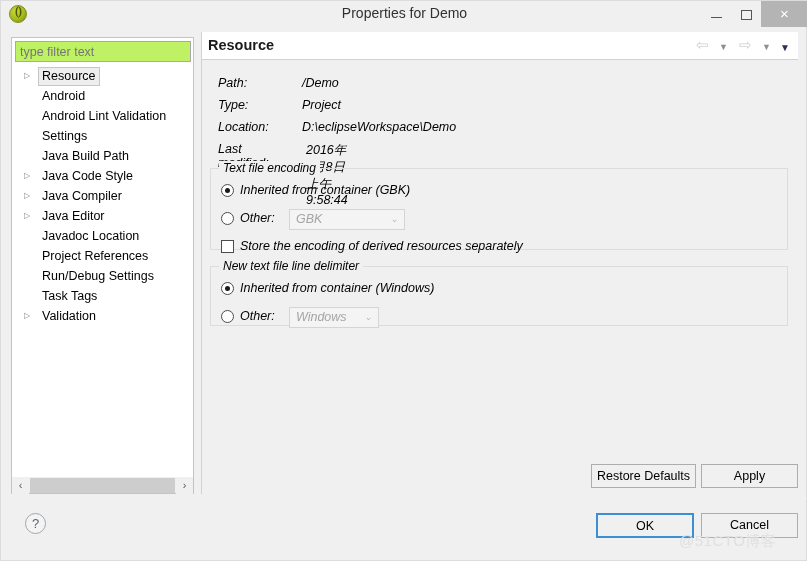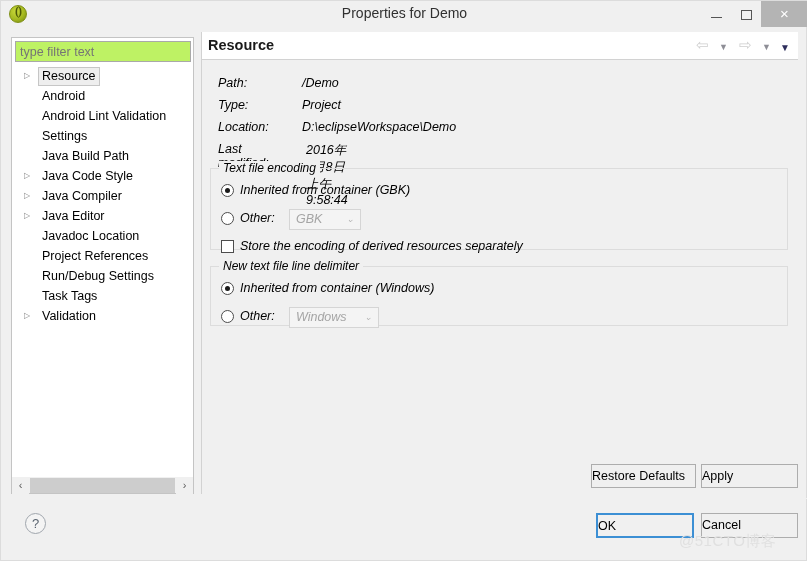--- a/index.html
+++ b/index.html
@@ -255,21 +255,21 @@
     color: #b6b6b6;
   }
 
   
   .btn {
     position: absolute;
     background: #f0f0f0;
     border: 1px solid #adadad;
     font-size: 12.5px;
     color: #000;
-    text-align: left;
+    text-align: center;
     font-family: "Liberation Sans", sans-serif;
     cursor: default;
   }
   #btn-restore { left: 590px; top: 463px; width: 105px; height: 24px; line-height: 22px; }
   #btn-apply   { left: 700px; top: 463px; width: 97px;  height: 24px; line-height: 22px; }
   #btn-ok      { left: 595px; top: 512px; width: 98px;  height: 25px; line-height: 23px;
                  border: 2px solid #3c8fd4; }
   #btn-cancel  { left: 700px; top: 512px; width: 97px;  height: 25px; line-height: 23px; }
 
   
@@ -372,21 +372,21 @@
         <span class="glegend">Text file encoding</span>
 
         <div class="ctl-row" style="left:10px; top:14px; width:430px; height:18px;">
           <span class="radio checked" style="left:0; top:1px;"></span>
           <span class="ctl-label" style="left:19px; top:0;">Inherited from container (GBK)</span>
         </div>
 
         <div class="ctl-row" style="left:10px; top:40px; width:200px; height:22px;">
           <span class="radio" style="left:0; top:3px;"></span>
           <span class="ctl-label" style="left:19px; top:2px;">Other:</span>
-          <span class="combo" style="left:68px; top:0; width:72px;padding-left:40px;">
+          <span class="combo" style="left:68px; top:0; width:116px;padding-left:40px;">
             <span class="cval">GBK</span>
             <span class="carrow">⌄</span>
           </span>
         </div>
 
         <div class="ctl-row" style="left:10px; top:70px; width:430px; height:18px;">
           <span class="checkbox" style="left:0; top:1px;"></span>
           <span class="ctl-label" style="left:19px; top:0;">Store the encoding of derived resources separately</span>
         </div>
       </div>

